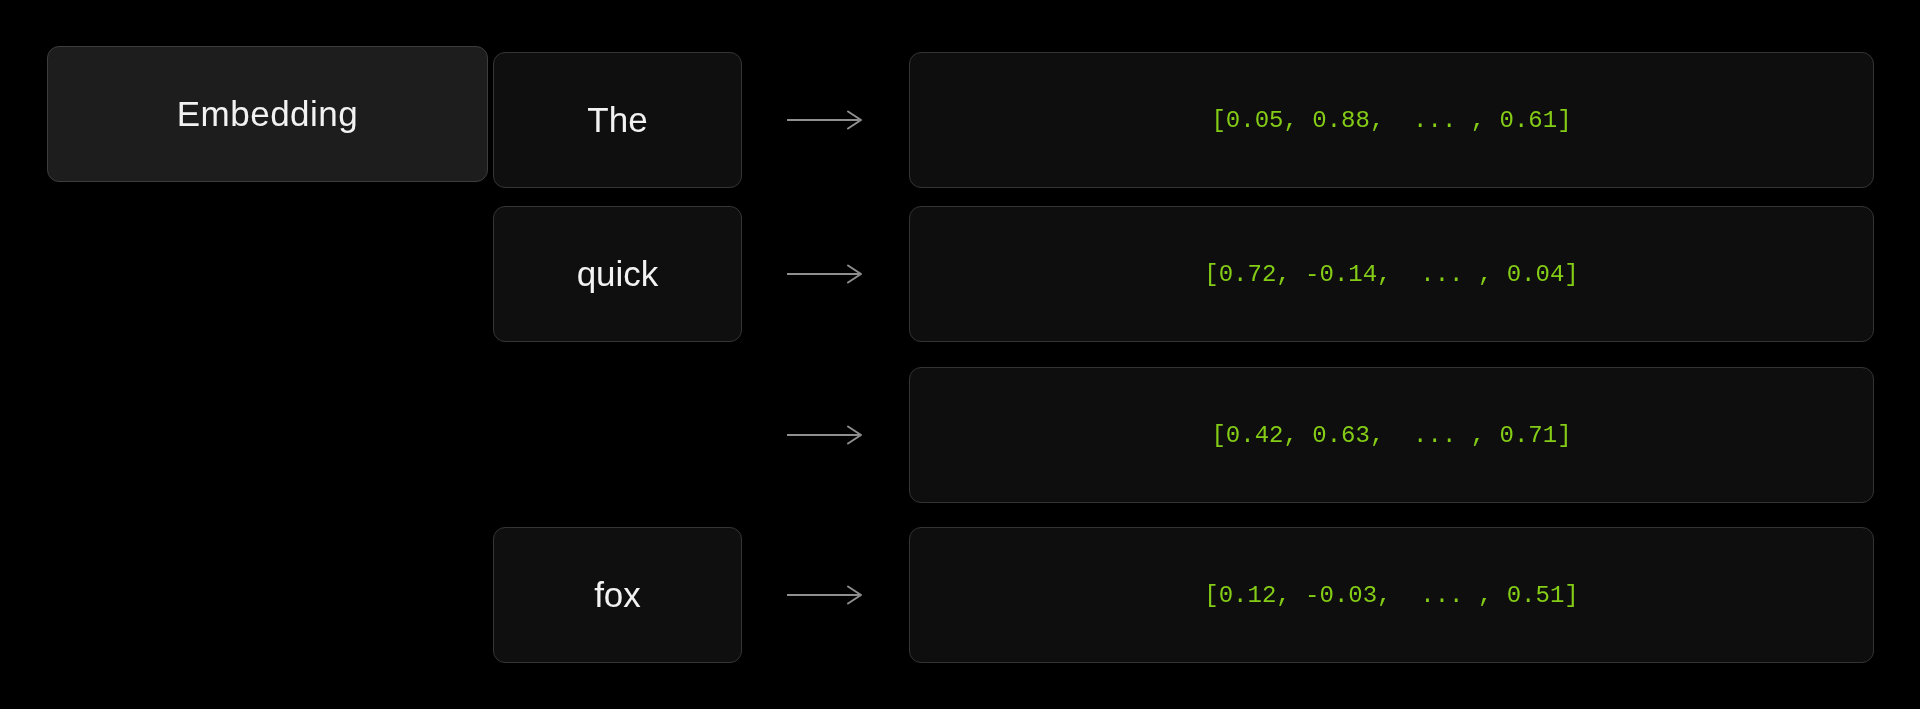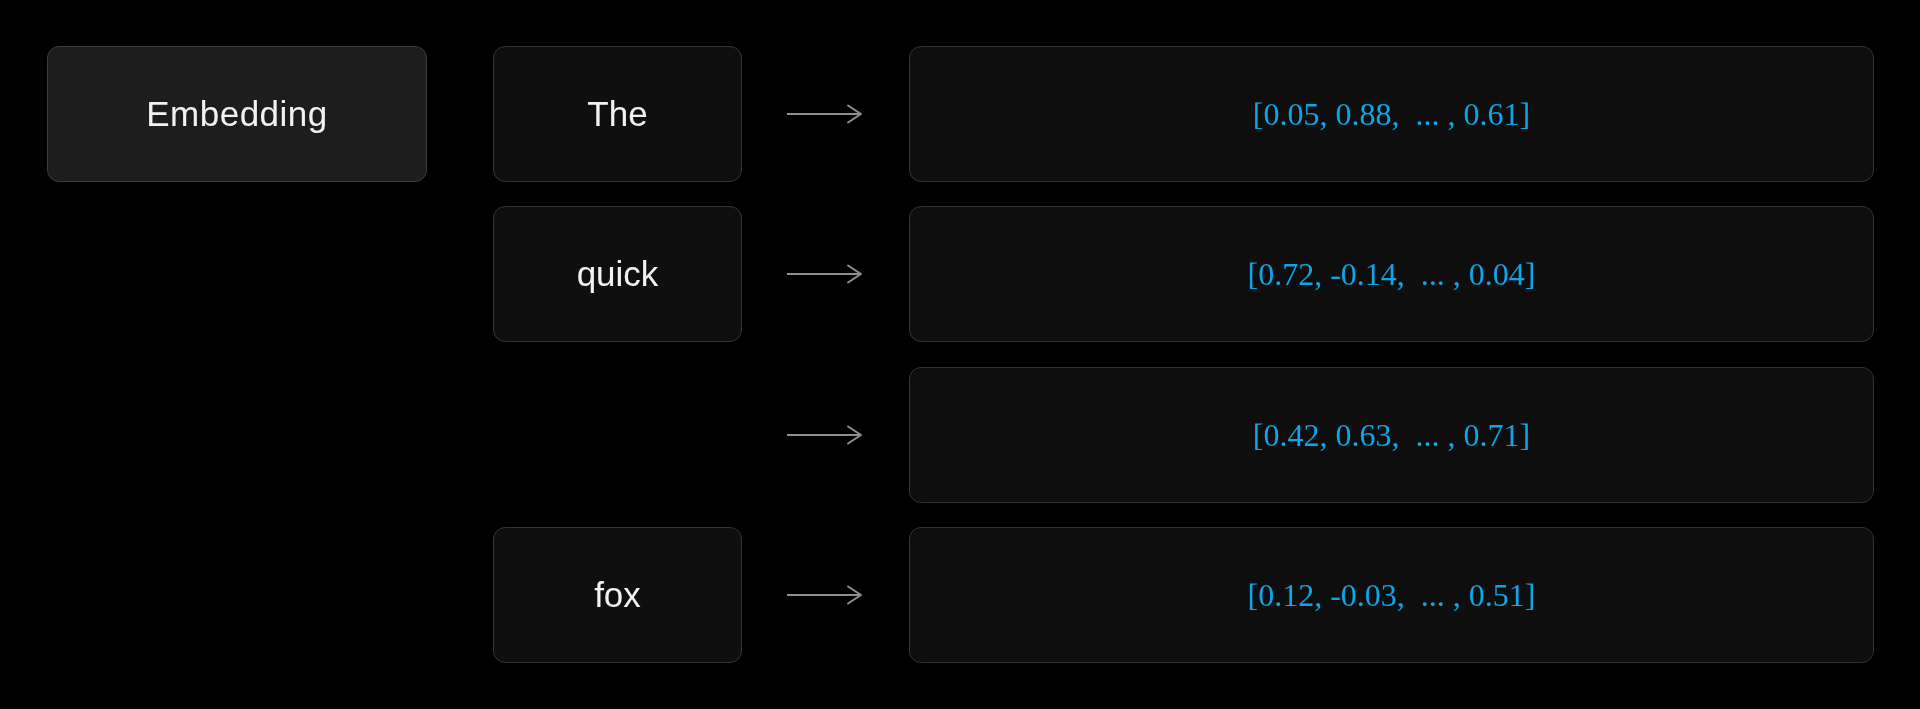--- a/index.html
+++ b/index.html
@@ -20,36 +20,36 @@
     box-sizing: border-box;
     height: 136px;
     border-radius: 12px;
     display: flex;
     align-items: center;
     justify-content: center;
   }
   .embedding-box {
     left: 47px;
     top: 46px;
-    width: 380px;
+    width: 441px;
     background: #1d1d1d;
     border: 1px solid #3d3d3d;
   }
   .embedding-box .label {
     color: #f2f2f2;
     font-size: 35px;
     letter-spacing: 0.5px;
   }
   .row {
     position: absolute;
     left: 0;
     width: 100%;
     height: 136px;
   }
-  .row-0 { top: 46px; }
+  .row-0 { top: 52px; }
   .row-1 { top: 206px; }
   .row-2 { top: 367px; }
   .row-3 { top: 527px; }
   .word-box {
     left: 493px;
     top: 0;
     width: 249px;
     background: #0f0f0f;
     border: 1px solid #353535;
   }
@@ -66,23 +66,23 @@
     height: 26px;
   }
   .vector-box {
     left: 909px;
     top: 0;
     width: 965px;
     background: #0e0e0e;
     border: 1px solid #343434;
   }
   .vector-box .vector-text {
-    color: #0ea5e9;
-    font-family: Liberation Serif, serif;
-    font-size: 32px;
+    color: #84cc16;
+    font-family: Liberation Mono, monospace;
+    font-size: 24px;
     white-space: pre;
   }
 </style>
 </head>
 <body>
 
 <div class="canvas">
 
   <div class="box embedding-box">
     <span class="label">Embedding</span>

